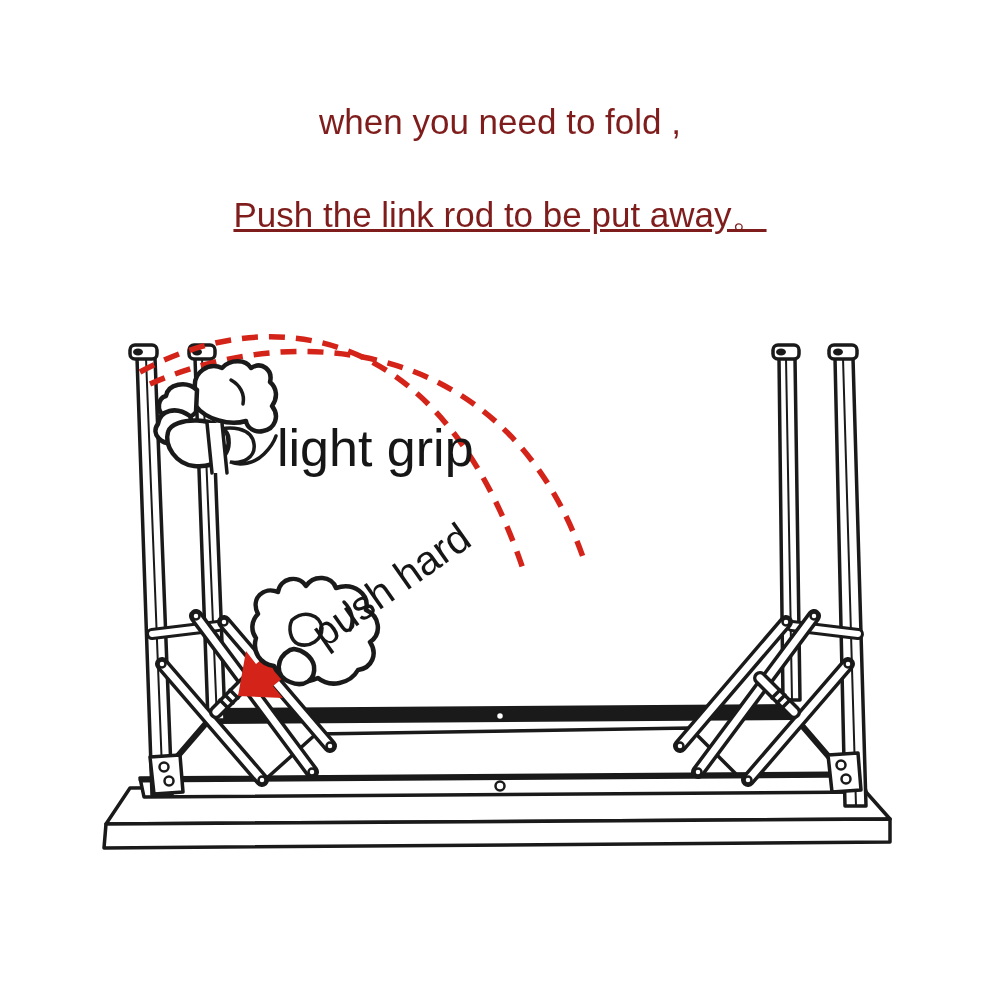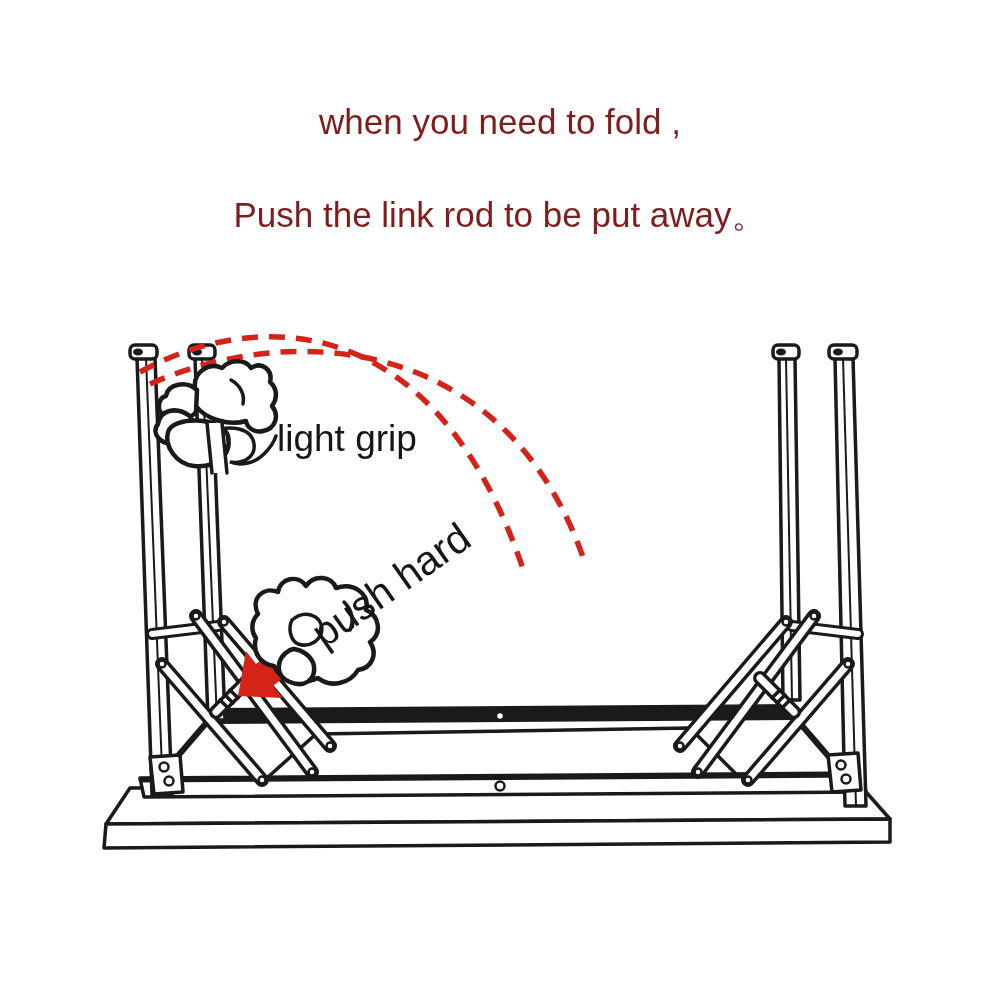--- a/index.html
+++ b/index.html
@@ -3,22 +3,22 @@
 <meta charset="utf-8">
 <style>
   :root{ --ink:#1a1a1a; --accent:#d42318; --bg:#ffffff; }
   html,body{margin:0;padding:0;background:var(--bg);}
   .stage{position:relative;width:1000px;height:1000px;background:var(--bg);overflow:hidden;
          font-family:"Liberation Sans","DejaVu Sans",sans-serif;color:#111;}
   .stage svg{position:absolute;left:0;top:0;}
   .caption{position:absolute;left:0;width:1000px;text-align:center;font-size:35px;
            color:#7f1d1d;white-space:nowrap;}
   .caption1{top:102px;}
-  .caption2{top:192px;}
-  .label{position:absolute;font-size:37px;color:#161616;white-space:nowrap;}
+  .caption2{top:192px;text-decoration:underline;}
+  .label{position:absolute;font-size:52px;color:#161616;white-space:nowrap;}
   .label-light-grip{left:277px;top:418px;}
   .label-push-hard{left:330px;top:610px;font-size:41px;transform-origin:0 100%;
                    transform:rotate(-35deg);}
   
   .fw{fill:#fff;stroke:var(--ink);stroke-width:3.5;stroke-linejoin:round;}
   .fd{fill:var(--ink);stroke:none;}
   .ln{fill:none;stroke:var(--ink);stroke-width:3.5;stroke-linecap:round;stroke-linejoin:round;}
   .thin{stroke-width:2;}
   .sOut{fill:none;stroke:var(--ink);stroke-width:14;stroke-linecap:round;}
   .sOut2{fill:none;stroke:var(--ink);stroke-width:12;stroke-linecap:round;}

